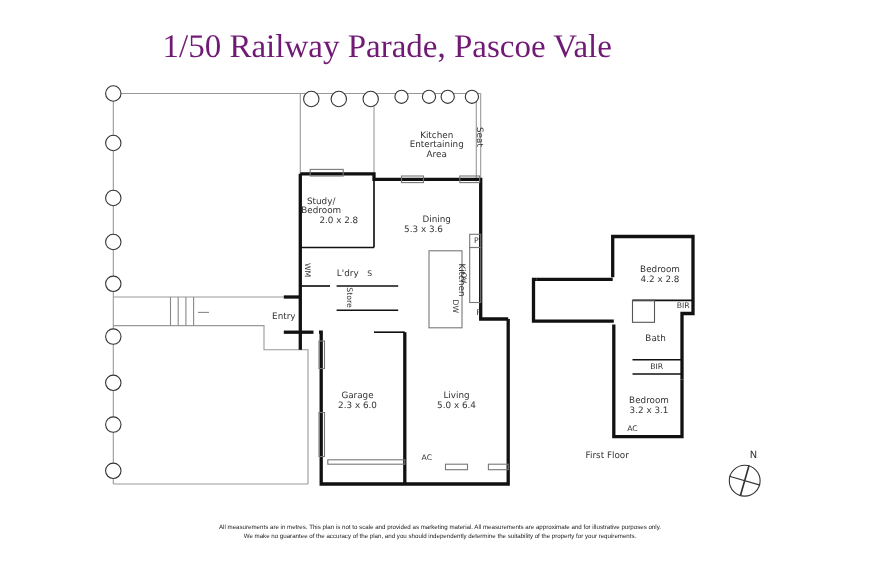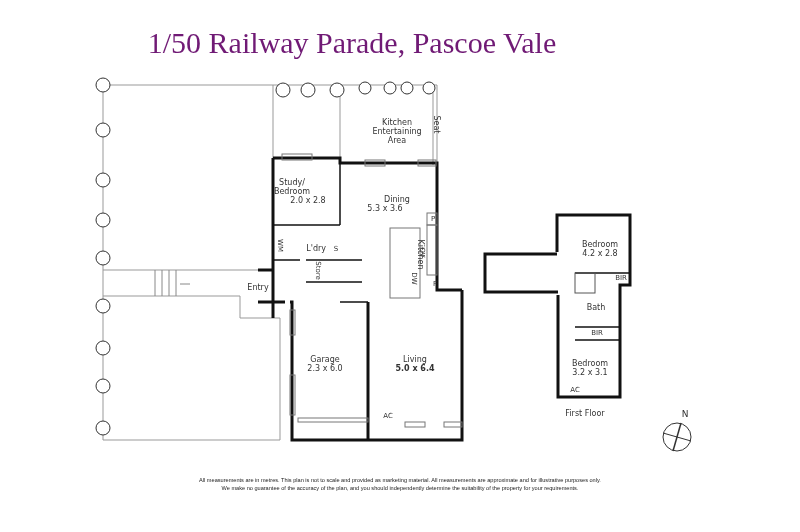--- a/index.html
+++ b/index.html
@@ -116,38 +116,38 @@
 Bedroom</div>
 <div class="lbl" style="left:283px;top:196px;width:50px;">2.0 x 2.8</div>
 <div class="lbl" style="left:372px;top:195px;width:50px;">Dining</div>
 <div class="lbl" style="left:360px;top:204px;width:50px;">5.3 x 3.6</div>
 <div class="lbl rot" style="left:400px;top:250px;width:40px;">Kitchen</div>
 <div class="lbl" style="left:296px;top:244px;width:30px;text-align:right;">L'dry</div>
 <div class="lbl" style="left:238px;top:283px;width:40px;">Entry</div>
 <div class="lbl" style="left:300px;top:355px;width:50px;">Garage</div>
 <div class="lbl" style="left:300px;top:364px;width:50px;">2.3 x 6.0</div>
 <div class="lbl" style="left:390px;top:355px;width:50px;">Living</div>
-<div class="lbl" style="left:390px;top:364px;width:50px;font-weight:bold;">5.0 x 6.4</div>
+<div class="lbl" style="left:390px;top:364px;width:50px;">5.0 x 6.4</div>
 <div class="lbl rot" style="left:272px;top:241px;width:14px;font-size:7px;">WM</div>
 <div class="lbl" style="left:331px;top:245px;width:10px;font-size:7px;">S</div>
 <div class="lbl rot" style="left:305px;top:266px;width:24px;font-size:7px;">Store</div>
 <div class="lbl" style="left:428px;top:215px;width:10px;font-size:7px;">P</div>
 <div class="lbl rot" style="left:414px;top:248px;width:14px;font-size:7px;">OV</div>
 <div class="lbl rot" style="left:406px;top:274px;width:14px;font-size:7px;">DW</div>
 <div class="lbl" style="left:430px;top:280px;width:10px;font-size:7px;">F</div>
 <div class="lbl" style="left:378px;top:412px;width:20px;font-size:7px;">AC</div>
 
 <div class="lbl" style="left:575px;top:240px;width:50px;">Bedroom</div>
 <div class="lbl" style="left:575px;top:249px;width:50px;">4.2 x 2.8</div>
 <div class="lbl" style="left:611px;top:274px;width:20px;font-size:7px;">BIR</div>
 <div class="lbl" style="left:584px;top:303px;width:24px;">Bath</div>
 <div class="lbl" style="left:587px;top:329px;width:20px;font-size:7px;">BIR</div>
 <div class="lbl" style="left:565px;top:359px;width:50px;">Bedroom</div>
 <div class="lbl" style="left:565px;top:368px;width:50px;">3.2 x 3.1</div>
 <div class="lbl" style="left:565px;top:386px;width:20px;font-size:7px;">AC</div>
-<div class="lbl" style="left:555px;top:409px;width:60px;">First Floor</div>
+<div class="lbl" style="left:522px;top:409px;width:60px;">First Floor</div>
 
 <div class="lbl" style="left:679px;top:410px;width:12px;font-size:9px;">N</div>
 
 <div class="disclaimer">
   <div>All measurements are in metres. This plan is not to scale and provided as marketing material. All measurements are approximate and for illustrative purposes only.</div>
   <div>We make no guarantee of the accuracy of the plan, and you should independently determine the suitability of the property for your requirements.</div>
 </div>
 
 </body></html>

